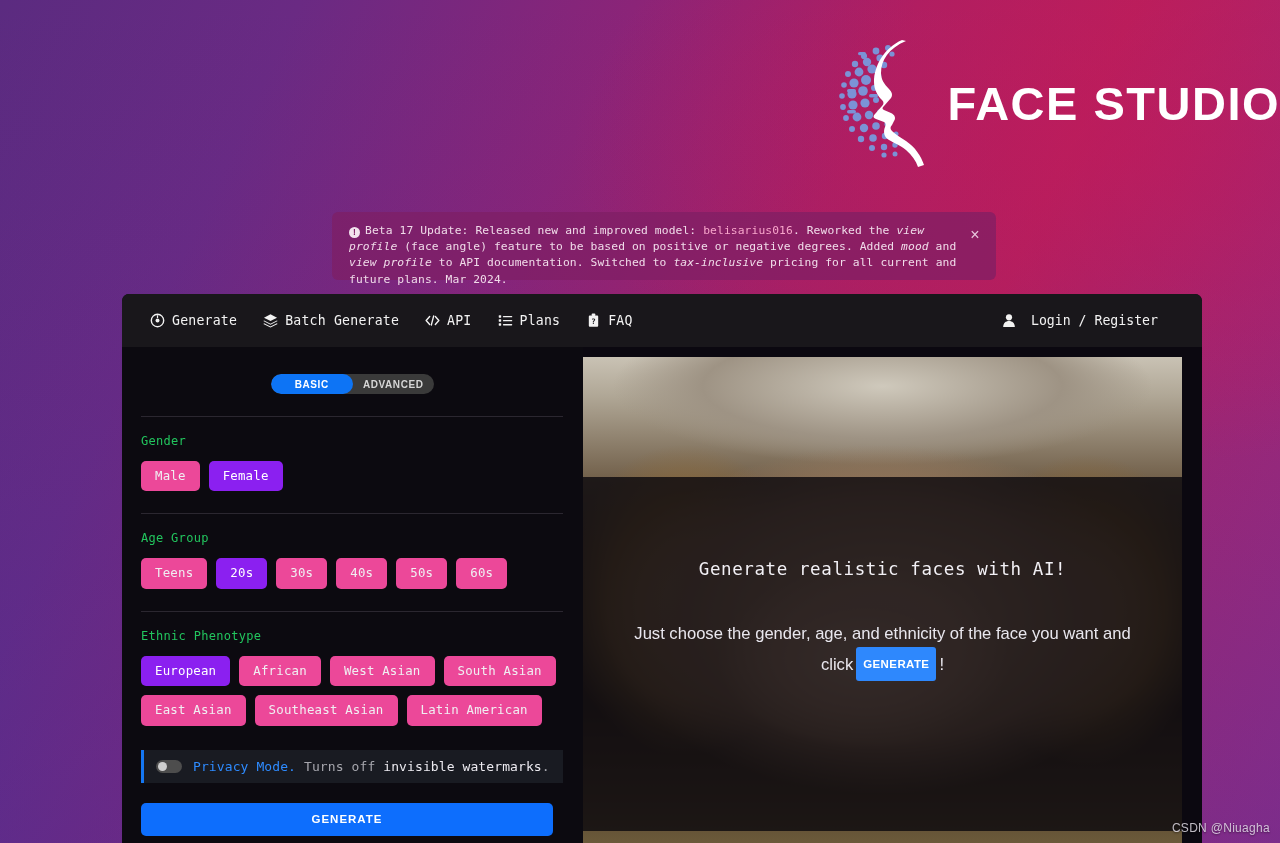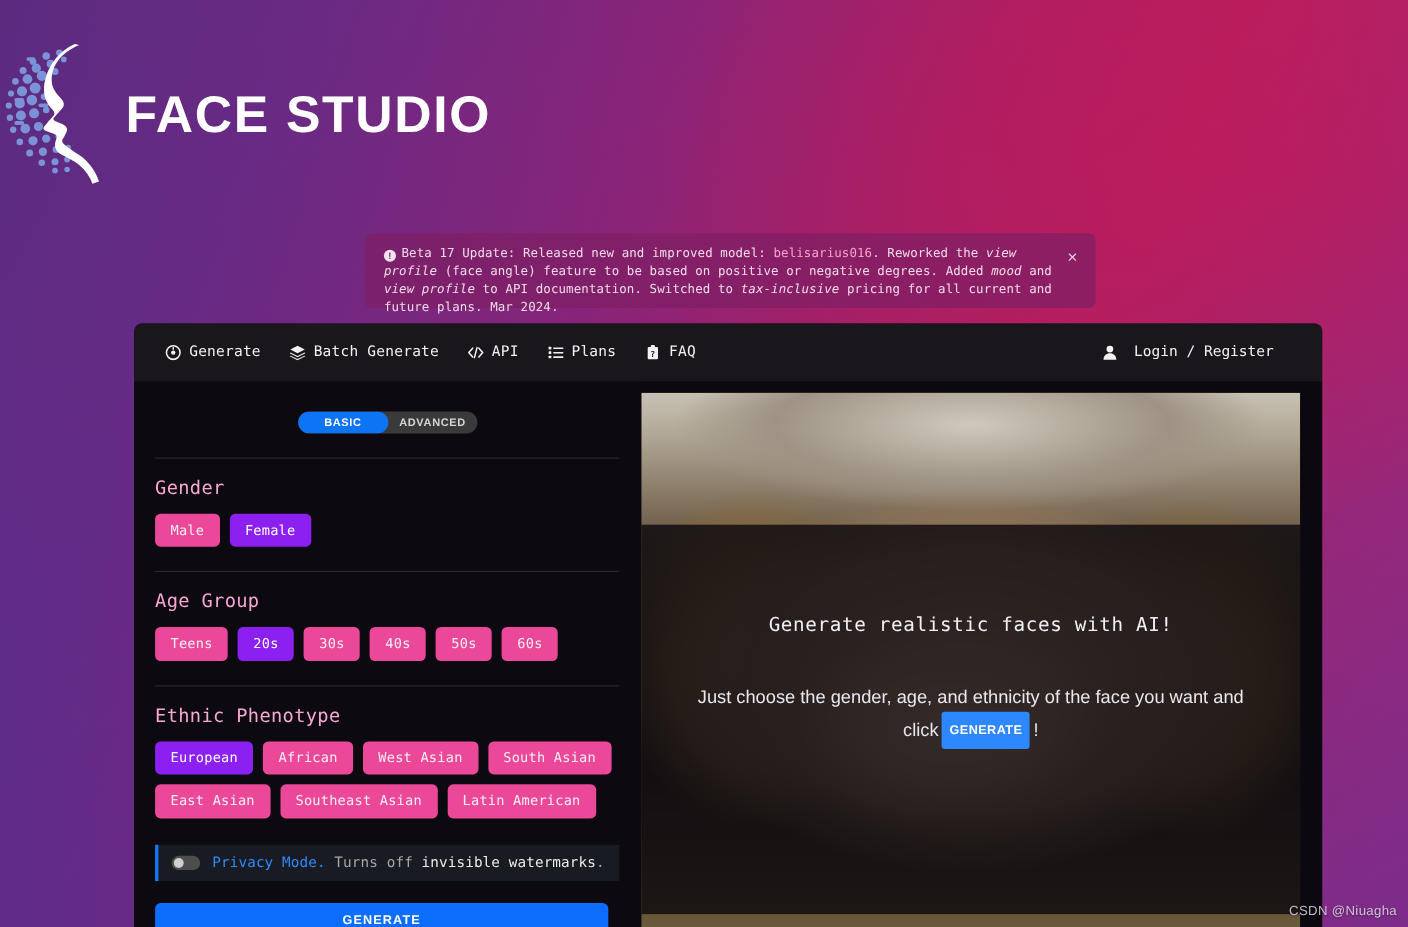--- a/index.html
+++ b/index.html
@@ -32,21 +32,21 @@
   .bg-overlay2 {
     position: absolute; inset: 0;
     background: radial-gradient(ellipse 70% 60% at 88% 18%, rgba(195,25,90,0.55) 0%, rgba(195,25,90,0) 62%);
     pointer-events: none;
   }
 
   
   .logo-wrap {
     position: absolute;
     left: 0; right: 0; top: 32px;
-    display: flex; align-items: center; justify-content: flex-start;
+    display: flex; align-items: center; justify-content: flex-end;
     gap: 6px;
     height: 140px;
   }
   .logo-mark { width: 108px; height: 136px; display:block; }
   .logo-text {
     font-family: "Liberation Sans", sans-serif;
     font-weight: 700;
     font-size: 47px;
     letter-spacing: 1.5px;
     color: #ffffff;
@@ -170,22 +170,22 @@
 
   .divider {
     height: 1px;
     background: #2b2730;
     margin: 22px 0 0 19px;
     width: 422px;
   }
 
   .group { padding: 0 0 0 19px; }
   .group-label {
-    color: #f9a8d4;
-    font-size: 17px;
+    color: #22c55e;
+    font-size: 12px;
     letter-spacing: 0.3px;
     margin: 17px 0 13px 0;
   }
   .chips { display: flex; flex-wrap: wrap; gap: 9px; width: 430px; }
   .chip {
     background: #ec4899;
     color: #f0eff2;
     border-radius: 5px;
     font-size: 12.4px;
     letter-spacing: 0.2px;

